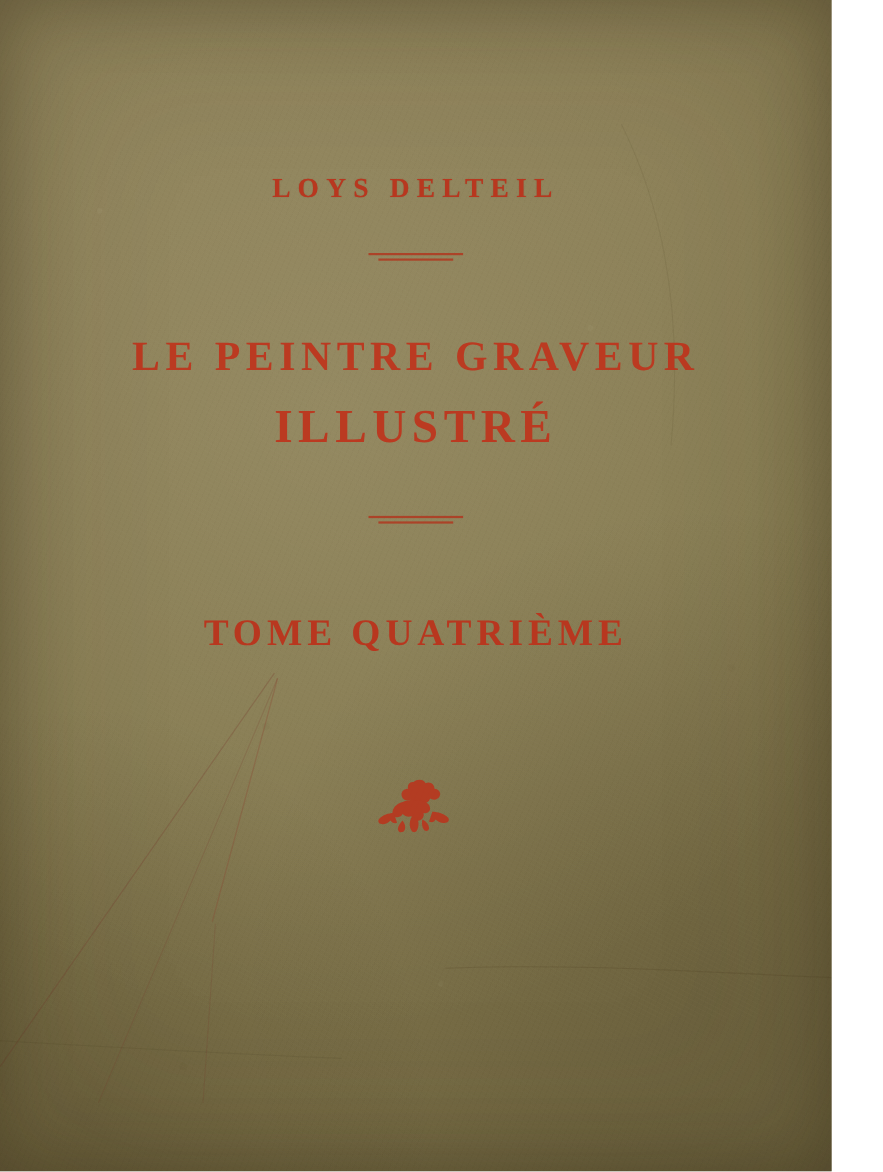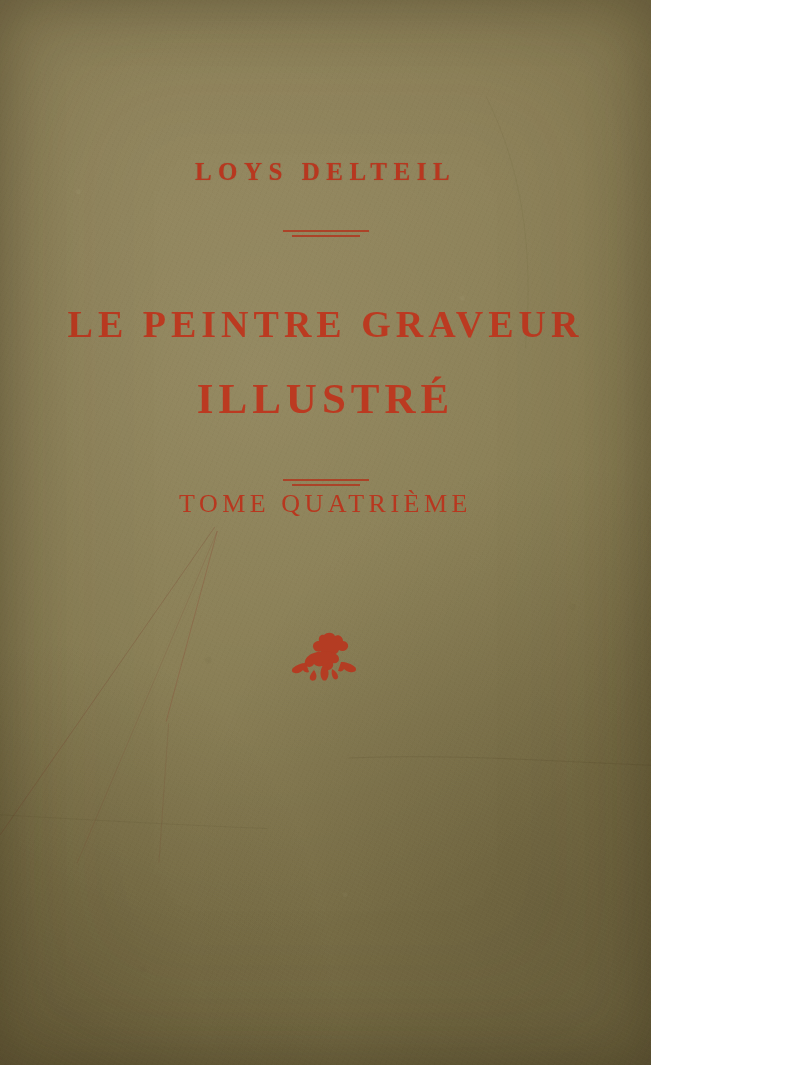--- a/index.html
+++ b/index.html
@@ -9,21 +9,21 @@
   }
   body {
     width: 803px;
     height: 1065px;
     overflow: hidden;
     font-family: "Liberation Serif", serif;
   }
 
   #book-cover {
     position: relative;
-    width: 651px;
+    width: 756px;
     height: 1065px;
     background:
       radial-gradient(ellipse 120% 90% at 40% 35%, rgba(255,250,225,0.10) 0%, rgba(255,250,225,0.0) 60%),
       radial-gradient(ellipse 80% 60% at 85% 85%, rgba(40,30,10,0.18) 0%, rgba(40,30,10,0.0) 70%),
       radial-gradient(ellipse 60% 50% at 10% 95%, rgba(40,30,10,0.20) 0%, rgba(40,30,10,0.0) 70%),
       linear-gradient(160deg, #8e8259 0%, #8a7e55 25%, #857a50 55%, #7d724a 80%, #766c46 100%);
     overflow: hidden;
   }
 
   
@@ -100,36 +100,37 @@
   .title-1 {
     margin-top: 62px;
     font-size: 38px;
     letter-spacing: 5px;
     font-weight: 700;
     color: #bb3a21;
     white-space: nowrap;
   }
 
   .title-2 {
-    margin-top: 28px;
+    margin-top: 18px;
     font-size: 43px;
     letter-spacing: 5px;
     font-weight: 700;
     color: #bb3a21;
     text-align: right;
   }
 
   .rule-2 {
     margin-top: 56px;
   }
 
   .volume {
-    font-size: 26px;
+    margin-top: 78px;
+    font-size: 34px;
     letter-spacing: 4.5px;
-    font-weight: 400;
+    font-weight: 700;
     color: #b8371f;
   }
 
   .ornament {
     margin-top: 110px;
     width: 80px;
     height: 52px;
     opacity: 0.92;
   }
 

